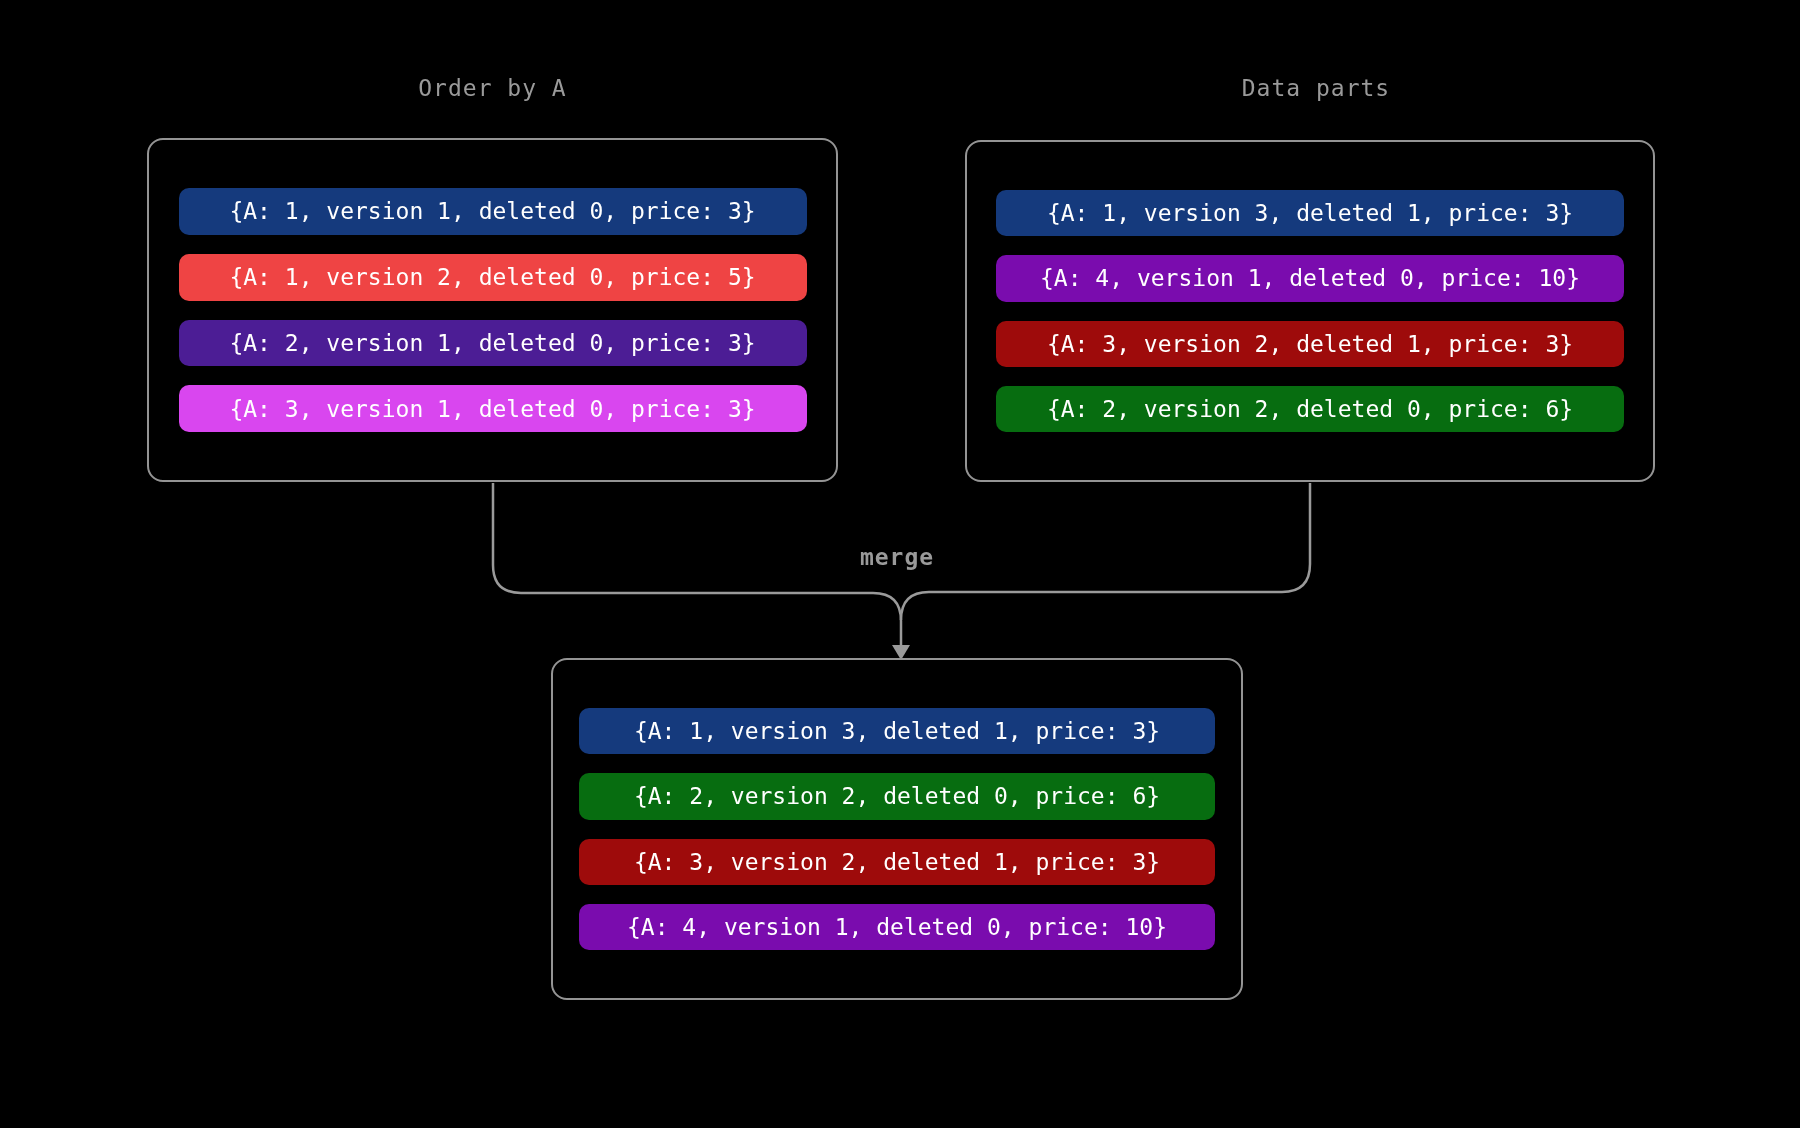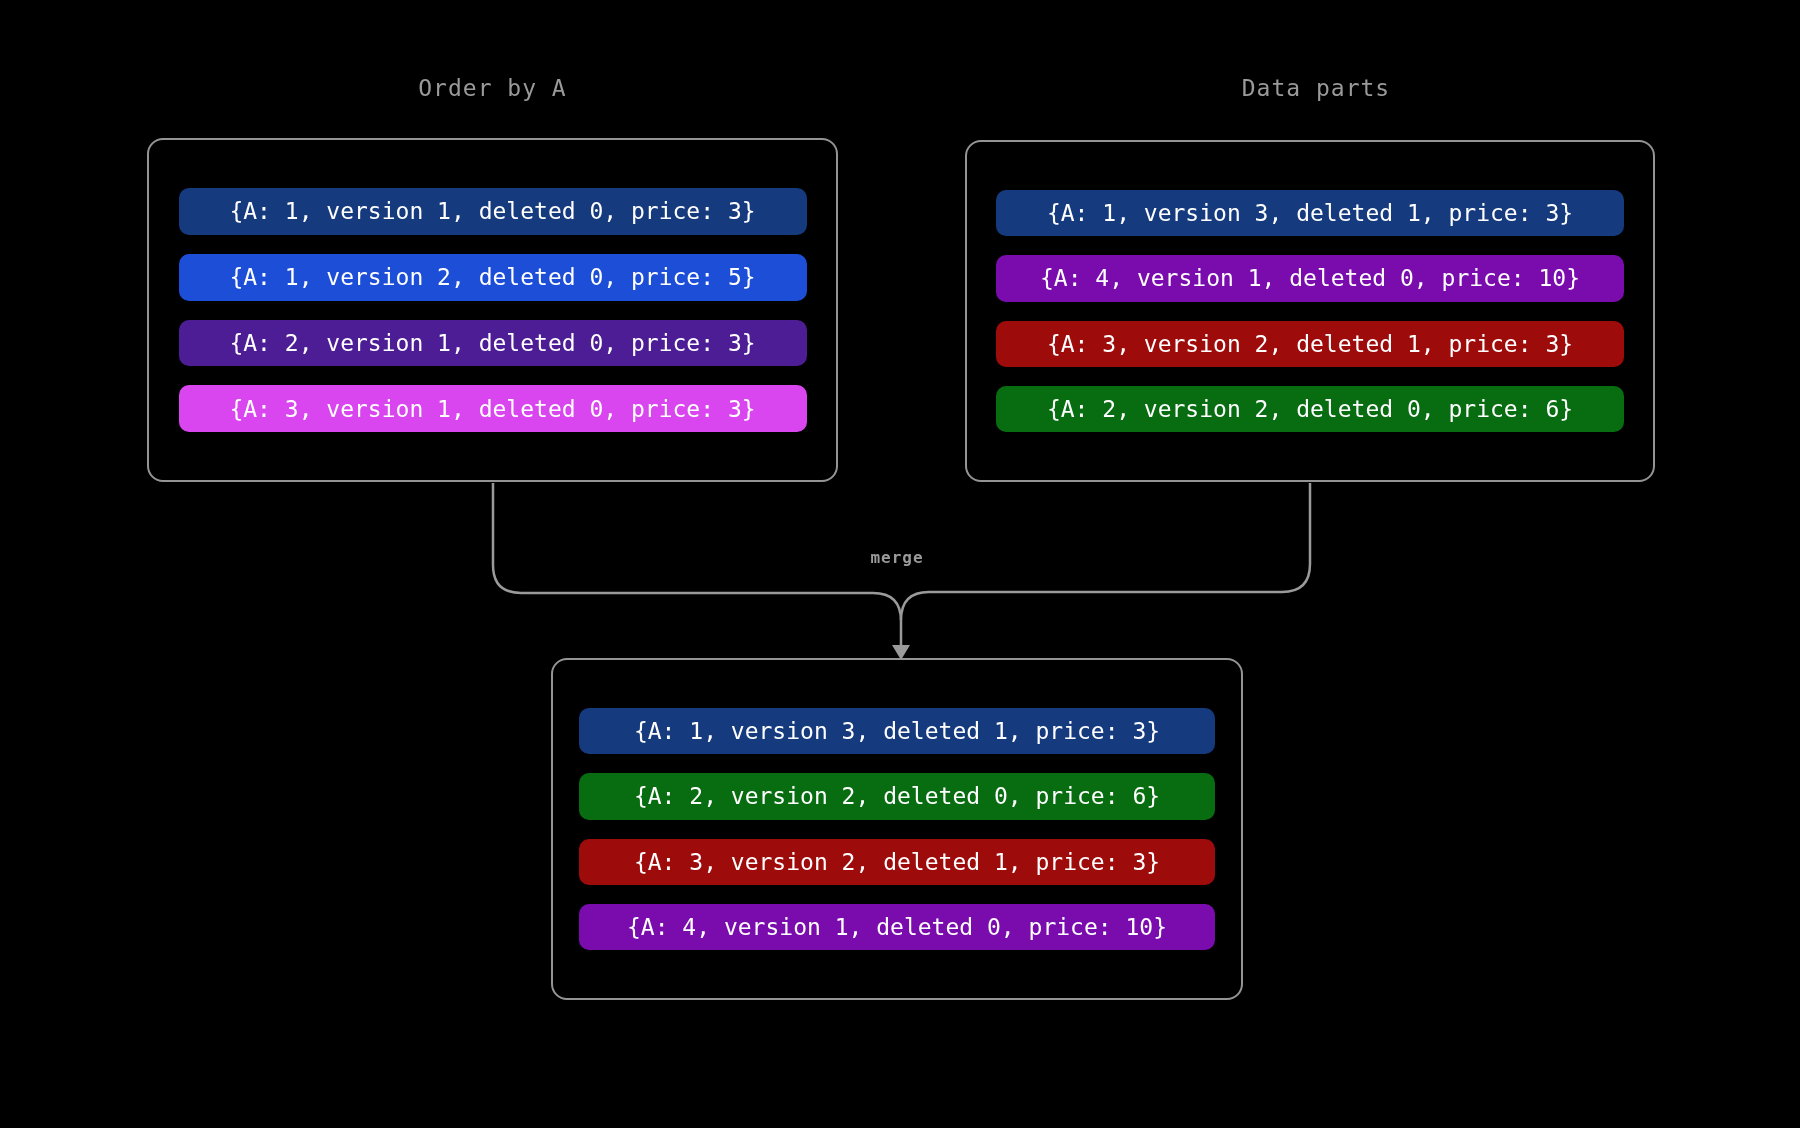--- a/index.html
+++ b/index.html
@@ -58,21 +58,21 @@
     white-space: nowrap;
   }
   .part-box.merged .data-row {
     width: 636px;
   }
   .merge-label {
     position: absolute;
     left: 897px;
     top: 557px;
     transform: translate(-50%, -50%);
-    font-size: 16px;
+    font-size: 23px;
     font-weight: bold;
     color: #9a9a9a;
     letter-spacing: 1px;
   }
 </style>
 </head>
 <body>
 
 <div class="canvas">
 
@@ -80,21 +80,21 @@
     <path d="M493,483 L493,565 Q493,593 521,593 L873,593 Q901,593 901,621 L901,648" fill="none" stroke="#9a9a9a" stroke-width="2.5"></path>
     <path d="M1310,483 L1310,564 Q1310,592 1282,592 L929,592 Q901,592 901,620" fill="none" stroke="#9a9a9a" stroke-width="2.5"></path>
     <polygon points="892,645 910,645 901,660" fill="#9a9a9a"></polygon>
   </svg>
 
   <div class="merge-label">merge</div>
 
   <div class="box-title" style="left:147px; top:75px; width:691px;">Order by A</div>
   <div class="part-box" style="left:147px; top:138px; width:691px; height:344px;">
     <div class="data-row" style="background: rgb(21, 58, 125);">{A: 1, version 1, deleted 0, price: 3}</div>
-    <div class="data-row" style="background: #1d4ed8;">{A: 1, version 2, deleted 0, price: 5}</div>
+    <div class="data-row" style="background: #ef4444;">{A: 1, version 2, deleted 0, price: 5}</div>
     <div class="data-row" style="background: #4c1d95;">{A: 2, version 1, deleted 0, price: 3}</div>
     <div class="data-row" style="background: #d946ef;">{A: 3, version 1, deleted 0, price: 3}</div>
   </div>
 
   <div class="box-title" style="left:971px; top:75px; width:690px;">Data parts</div>
   <div class="part-box" style="left:965px; top:140px; width:690px; height:342px;">
     <div class="data-row" style="background: rgb(21, 58, 125);">{A: 1, version 3, deleted 1, price: 3}</div>
     <div class="data-row" style="background: rgb(122, 12, 174);">{A: 4, version 1, deleted 0, price: 10}</div>
     <div class="data-row" style="background: rgb(158, 11, 11);">{A: 3, version 2, deleted 1, price: 3}</div>
     <div class="data-row" style="background: rgb(7, 109, 16);">{A: 2, version 2, deleted 0, price: 6}</div>

